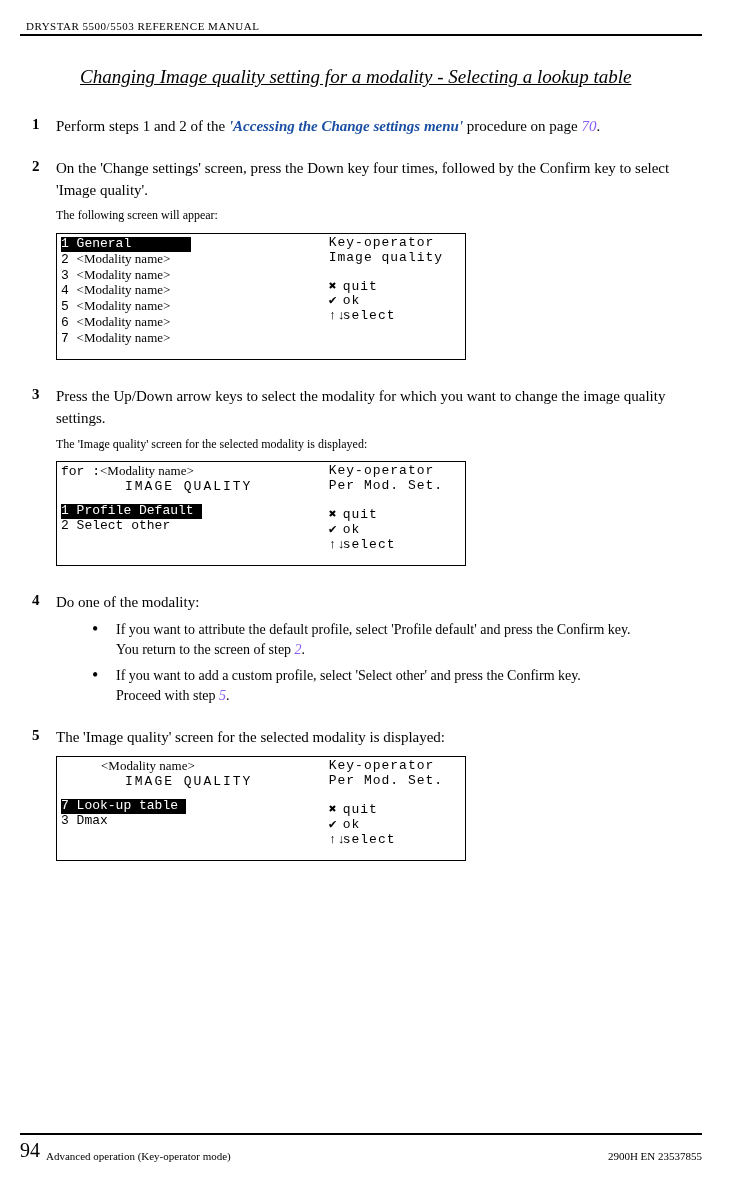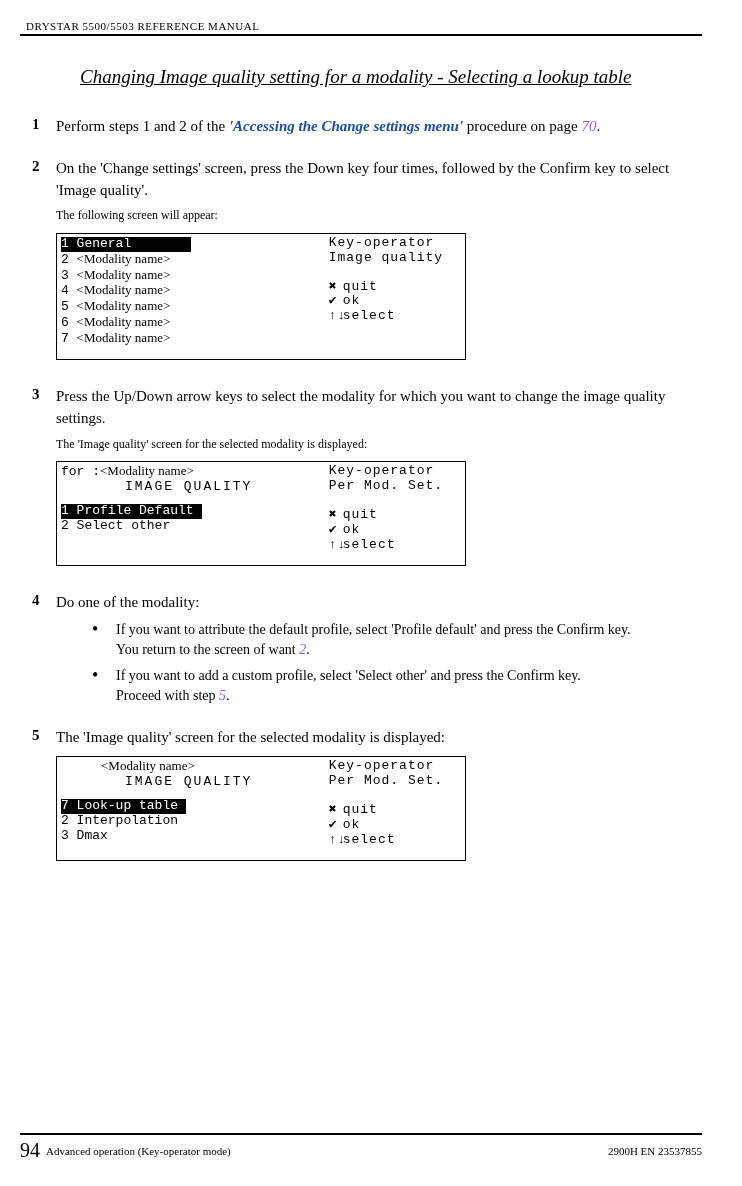--- a/index.html
+++ b/index.html
@@ -68,21 +68,21 @@
   .bullets .bitem { display: flex; margin-bottom: 6px; }
   .bullets .bdot { width: 24px; font-size: 18px; line-height: 1; }
   .bullets .btext { flex: 1; font-size: 14px; line-height: 1.45; }
   .footer {
     position: absolute;
     bottom: 24px;
     left: 20px;
     right: 40px;
   }
   .footer-rule { border: none; border-top: 2px solid #000; margin-bottom: 4px; }
-  .footer-row { display: flex; align-items: center; }
+  .footer-row { display: flex; align-items: flex-end; }
   .footer-num { font-size: 20px; width: 26px; }
   .footer-left { font-size: 11px; flex: 1; }
   .footer-right { font-size: 11px; }
   .sym { display: inline-block; width: 14px; font-weight: bold; }
 </style>
 </head>
 <body>
 
 <div class="header-text">DRYSTAR 5500/5503 REFERENCE MANUAL</div>
 <hr class="header-rule">
@@ -152,21 +152,21 @@
 
 <div class="step">
   <div class="step-num">4</div>
   <div class="step-body">
     <p>Do one of the modality:</p>
     <div class="bullets">
       <div class="bitem">
         <div class="bdot">•</div>
         <div class="btext">
           <span>If you want to attribute the default profile, select 'Profile default' and press the Confirm key.</span><br>
-          <span>You return to the screen of want </span><a class="linknum" href="#">2</a><span>.</span>
+          <span>You return to the screen of step </span><a class="linknum" href="#">2</a><span>.</span>
         </div>
       </div>
       <div class="bitem">
         <div class="bdot">•</div>
         <div class="btext">
           <span>If you want to add a custom profile, select 'Select other' and press the Confirm key.</span><br>
           <span>Proceed with step </span><a class="linknum" href="#">5</a><span>.</span>
         </div>
       </div>
     </div>
@@ -176,21 +176,20 @@
 <div class="step" style="margin-top:14px;">
   <div class="step-num">5</div>
   <div class="step-body">
     <p>The 'Image quality' screen for the selected modality is displayed:</p>
     <div class="screen">
       <div class="screen-left">
         <div class="row" style="padding-left:40px;"><span class="modname">&lt;Modality name&gt;</span></div>
         <div class="row indent-title">IMAGE QUALITY</div>
         <div class="row" style="height:8px;"></div>
         <div><span class="row sel2">7 Look-up table</span></div>
-        <div class="row">2 Interpolation</div>
         <div class="row">3 Dmax</div>
       </div>
       <div class="screen-right">
         <div class="row">Key-operator</div>
         <div class="row">Per Mod. Set.</div>
         <div class="row" style="height:14px;"></div>
         <div class="row"><span class="sym">✖</span><span>quit</span></div>
         <div class="row"><span class="sym">✔</span><span>ok</span></div>
         <div class="row"><span class="sym">↑↓</span><span>select</span></div>
       </div>

